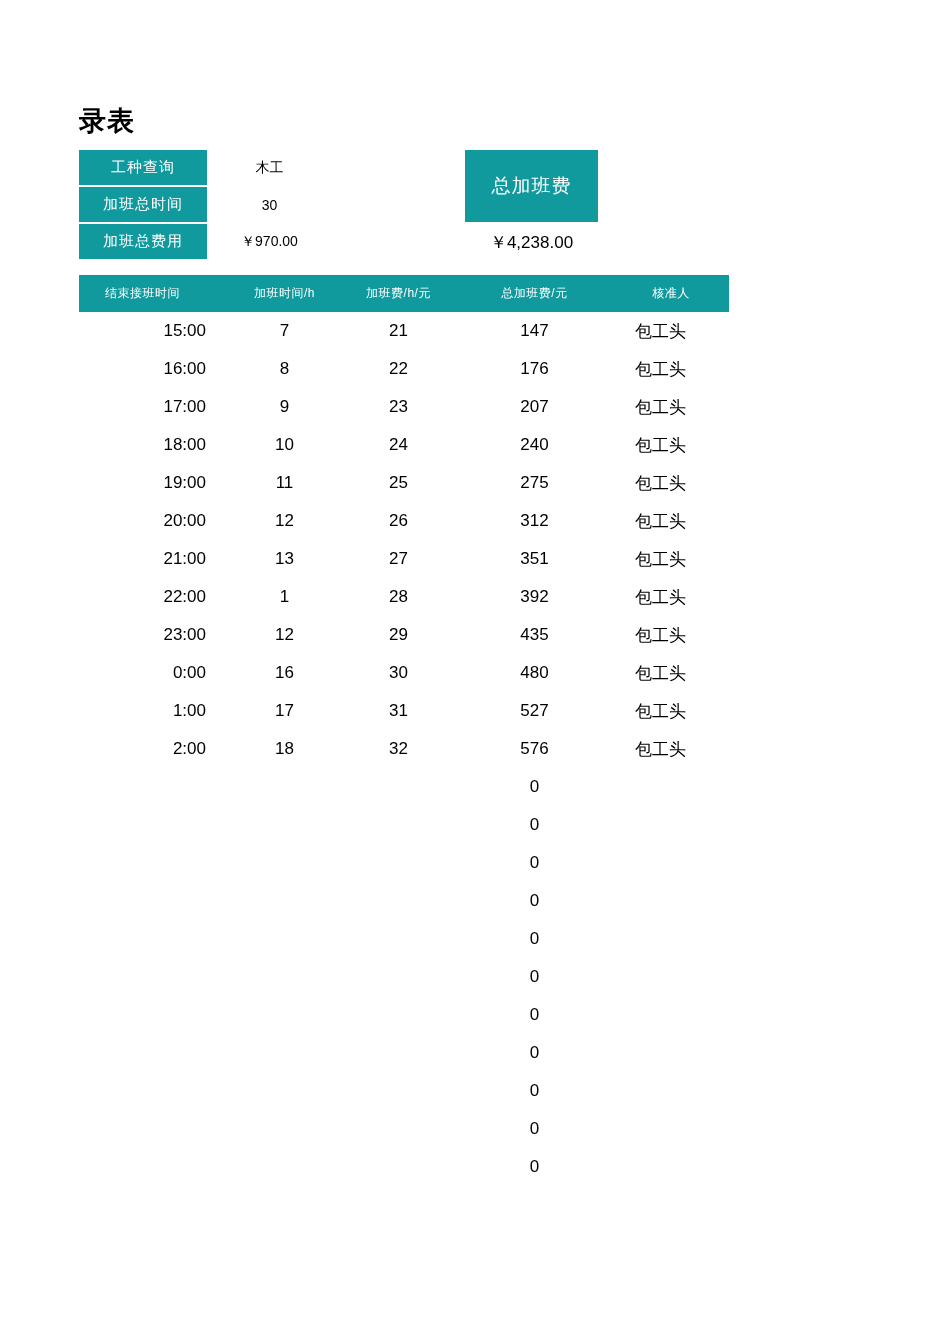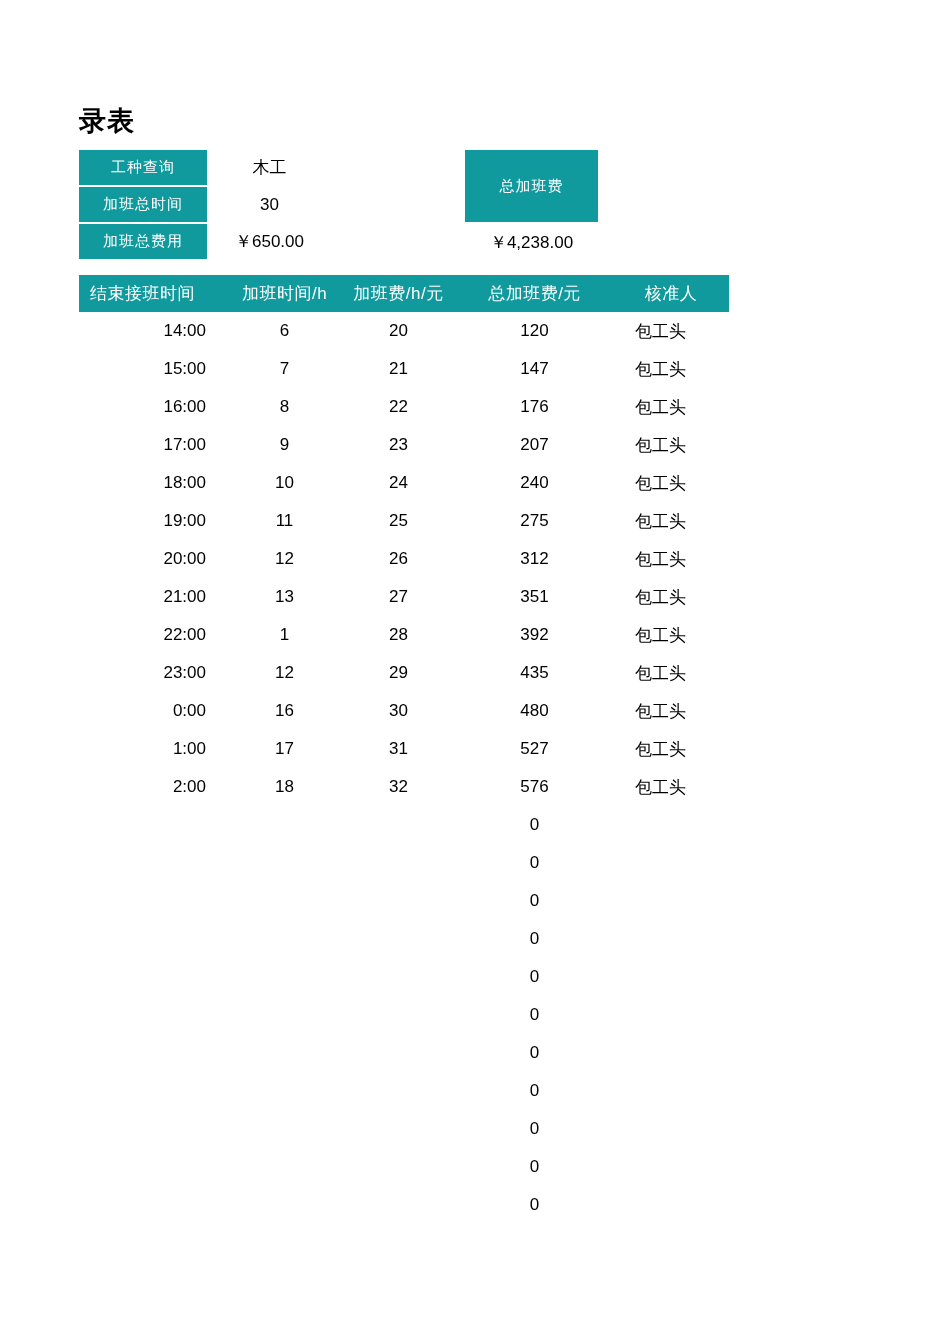--- a/index.html
+++ b/index.html
@@ -55,36 +55,36 @@
     position: absolute;
     left: 207px;
     top: 150px;
     width: 125px;
   }
   .value-cell {
     height: 35px;
     display: flex;
     align-items: center;
     justify-content: center;
-    font-size: 17px;
+    font-size: 14px;
     margin-bottom: 2px;
     white-space: nowrap;
   }
   .value-cell:last-child { margin-bottom: 0; }
 
   
   .total-box {
     position: absolute;
     left: 465px;
     top: 150px;
     width: 133px;
     height: 72px;
     background: #119a9e;
     color: #ffffff;
-    font-size: 15px;
+    font-size: 19px;
     letter-spacing: 1px;
     display: flex;
     align-items: center;
     justify-content: center;
   }
   .total-value {
     position: absolute;
     left: 465px;
     top: 224px;
     width: 133px;
@@ -101,21 +101,21 @@
     position: absolute;
     left: 79px;
     top: 275px;
     width: 628px;
     border-collapse: collapse;
     table-layout: fixed;
   }
   .data-table thead th {
     background: #119a9e;
     color: #ffffff;
-    font-size: 17px;
+    font-size: 12px;
     font-weight: normal;
     letter-spacing: 0.5px;
     height: 37px;
     padding: 0;
     text-align: center;
     vertical-align: middle;
   }
   .data-table tbody td {
     height: 38px;
     padding: 0;
@@ -140,45 +140,38 @@
 
 <div class="label-stack">
   <div class="label-cell">工种查询</div>
   <div class="label-cell">加班总时间</div>
   <div class="label-cell">加班总费用</div>
 </div>
 
 <div class="summary-values">
   <div class="value-cell">木工</div>
   <div class="value-cell">30</div>
-  <div class="value-cell">￥650.00</div>
+  <div class="value-cell">￥970.00</div>
 </div>
 
 <div class="total-box">总加班费</div>
 <div class="total-value">￥4,238.00</div>
 
 <table class="data-table">
   <thead>
     <tr>
       <th class="col-time">结束接班时间</th>
       <th class="col-hours">加班时间/h</th>
       <th class="col-rate">加班费/h/元</th>
       <th class="col-total">总加班费/元</th>
       <th class="col-approver">核准人</th>
     </tr>
   </thead>
   <tbody id="table-body">
       <tr>
-        <td class="col-time">14:00</td>
-        <td class="col-hours">6</td>
-        <td class="col-rate">20</td>
-        <td class="col-total">120</td>
-        <td class="col-approver">包工头</td>
-      </tr>
-      <tr>
         <td class="col-time">15:00</td>
         <td class="col-hours">7</td>
         <td class="col-rate">21</td>
         <td class="col-total">147</td>
         <td class="col-approver">包工头</td>
       </tr>
       <tr>
         <td class="col-time">16:00</td>
         <td class="col-hours">8</td>
         <td class="col-rate">22</td>

